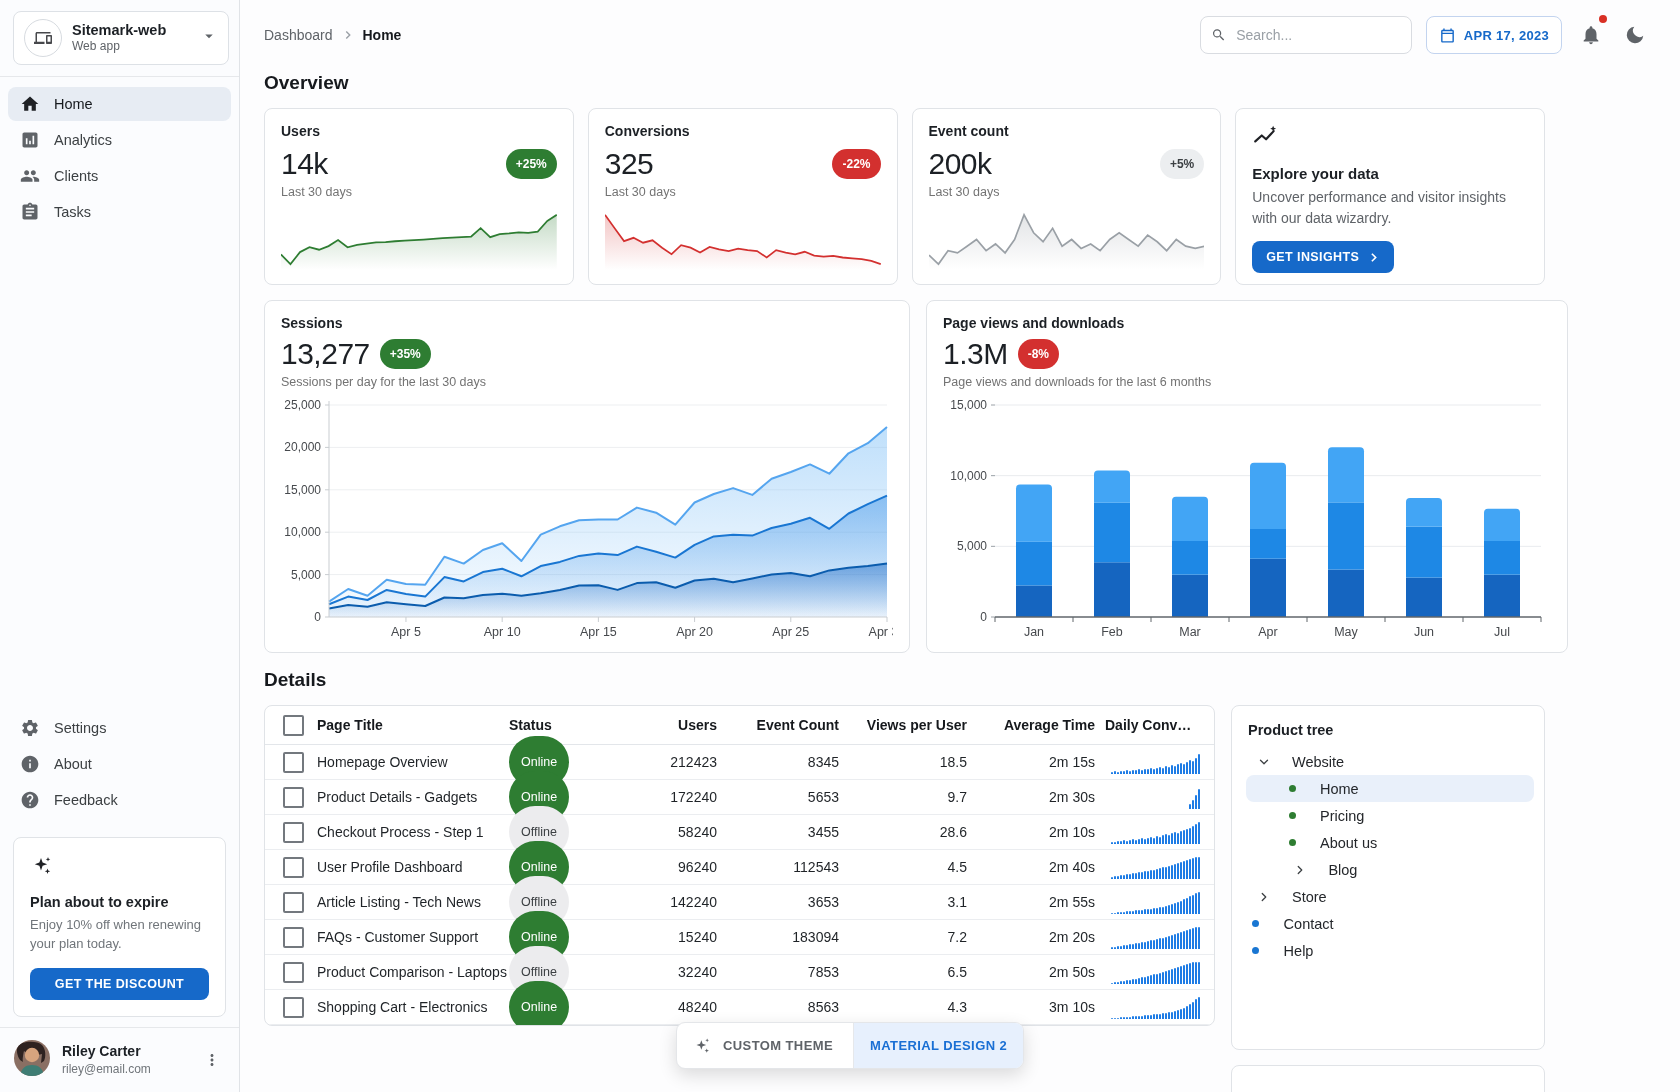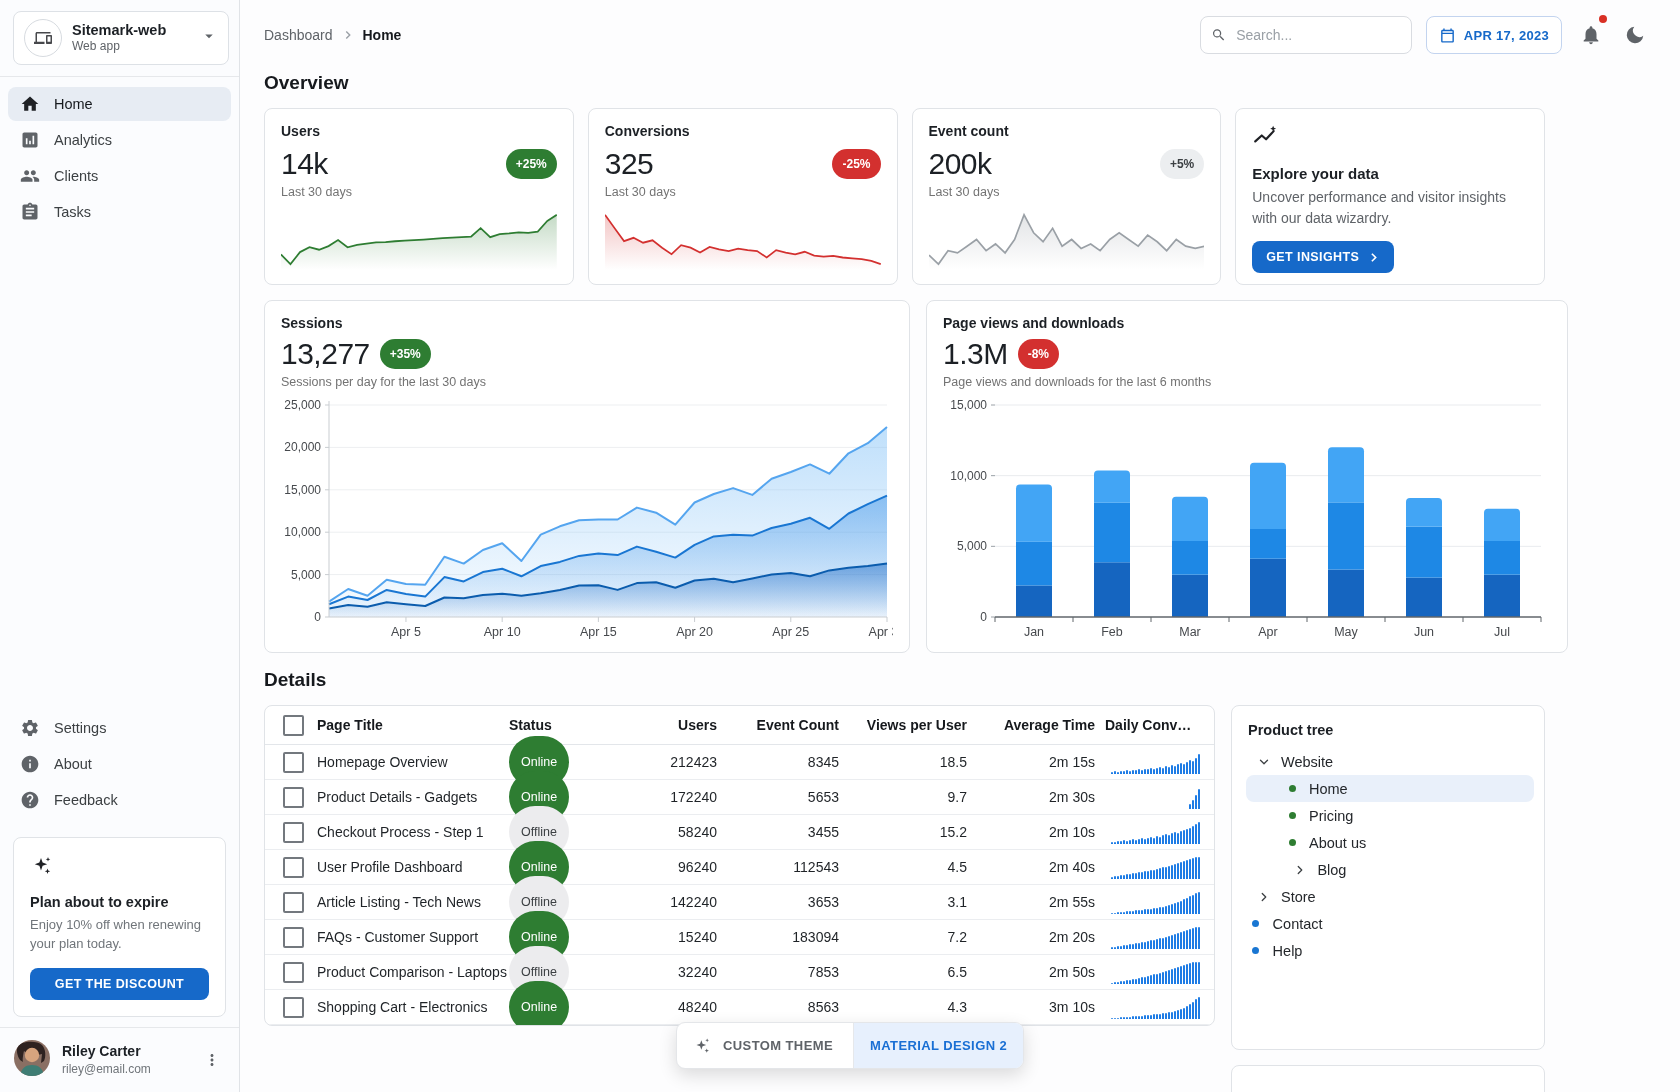--- a/index.html
+++ b/index.html
@@ -85,21 +85,21 @@
   .num{text-align:right;padding-right:10px;}
   .cbx{width:17px;height:17px;border:2px solid #73787e;border-radius:2px;background:#fff;margin-left:12px;cursor:pointer;}
   .status-chip{display:inline-block;font-size:12.5px;font-weight:500;border-radius:999px;padding:20px 12px;line-height:1;}
   .status-chip.online{background:#2e7d32;color:#fff;}
   .status-chip.offline{background:#ececee;color:#3c4043;}
   .sparkbars{display:flex;align-items:flex-end;gap:1px;height:24px;justify-content:flex-end;padding-right:2px;}
   .sparkbars i{display:block;width:2px;background:#1e7ce5;border-radius:1px 1px 0 0;}
   
   .tree-card{padding:14px 10px 16px 14px;height:345px;box-sizing:border-box;}
   .tree-title{font-size:14.5px;font-weight:700;margin:2px 0 10px 2px;}
-  .tree-item{display:flex;align-items:center;gap:9px;height:27px;font-size:14.5px;color:#24272b;
+  .tree-item{display:flex;align-items:center;gap:20px;height:27px;font-size:14.5px;color:#24272b;
     border-radius:8px;cursor:pointer;padding-right:6px;}
   .tree-item.selected{background:#e9f0fa;}
   .tdot{width:7px;height:7px;border-radius:50%;flex:none;}
   .tdot.green{background:#2e7d32;}
   .tdot.blue{background:#1976d2;}
   .tmark{width:16px;height:16px;flex:none;display:flex;align-items:center;justify-content:center;}
   .sliver-card{margin-top:15px;height:60px;}
   
   .theme-toggle{position:absolute;left:676px;top:1022px;height:45px;background:#fff;border:1px solid #e4e6e9;
     border-radius:9px;display:flex;align-items:stretch;box-shadow:0 6px 18px rgba(0,0,0,.14);z-index:50;}
@@ -288,21 +288,21 @@
               </defs>
               <path d="M0.0,48.2 L10.3,58.0 L20.7,45.8 L31.0,40.9 L41.4,43.4 L51.7,39.7 L62.1,33.6 L72.4,40.9 L82.8,38.5 L93.1,37.3 L103.4,36.0 L113.8,35.6 L124.1,34.8 L134.5,34.1 L144.8,33.6 L155.2,33.1 L165.5,32.4 L175.9,31.7 L186.2,31.2 L196.6,30.7 L206.9,30.0 L217.2,21.4 L227.6,30.7 L237.9,27.5 L248.3,26.8 L258.6,25.8 L269.0,26.3 L279.3,25.1 L289.7,14.1 L300.0,8.0 L300,64 L0,64 Z" fill="url(#g2e7d32)"></path>
               <path d="M0.0,48.2 L10.3,58.0 L20.7,45.8 L31.0,40.9 L41.4,43.4 L51.7,39.7 L62.1,33.6 L72.4,40.9 L82.8,38.5 L93.1,37.3 L103.4,36.0 L113.8,35.6 L124.1,34.8 L134.5,34.1 L144.8,33.6 L155.2,33.1 L165.5,32.4 L175.9,31.7 L186.2,31.2 L196.6,30.7 L206.9,30.0 L217.2,21.4 L227.6,30.7 L237.9,27.5 L248.3,26.8 L258.6,25.8 L269.0,26.3 L279.3,25.1 L289.7,14.1 L300.0,8.0" fill="none" stroke="#2e7d32" stroke-width="1.8"></path>
             </svg>
           </div>
         </div>
         <div class="card stat-card">
           <div class="stat-title">Conversions</div>
           <div class="stat-valrow">
             <span class="stat-value">325</span>
-            <span class="chip error">-25%</span>
+            <span class="chip error">-22%</span>
           </div>
           <div class="stat-caption">Last 30 days</div>
           <div class="stat-spark">
             <svg viewBox="0 0 300 64" preserveAspectRatio="none">
               <defs>
                 <linearGradient id="gd3302f" x1="0" y1="0" x2="0" y2="1">
                   <stop offset="0%" stop-color="#d3302f" stop-opacity="0.28"></stop>
                   <stop offset="100%" stop-color="#d3302f" stop-opacity="0"></stop>
                 </linearGradient>
               </defs>
@@ -571,21 +571,21 @@
                 <i style="height: 14px;"></i>
                 <i style="height: 20px;"></i>
               </div>
             </div>
             <div class="trow">
               <div class="cbx"></div>
               <div class="tcell">Checkout Process - Step 1</div>
               <div class="tcell"><span class="status-chip offline">Offline</span></div>
               <div class="tcell num">58240</div>
               <div class="tcell num">3455</div>
-              <div class="tcell num">15.2</div>
+              <div class="tcell num">28.6</div>
               <div class="tcell num">2m 10s</div>
               <div class="sparkbars">
                 <i style="height: 2px;"></i>
                 <i style="height: 2px;"></i>
                 <i style="height: 3px;"></i>
                 <i style="height: 3px;"></i>
                 <i style="height: 4px;"></i>
                 <i style="height: 3px;"></i>
                 <i style="height: 4px;"></i>
                 <i style="height: 5px;"></i>

